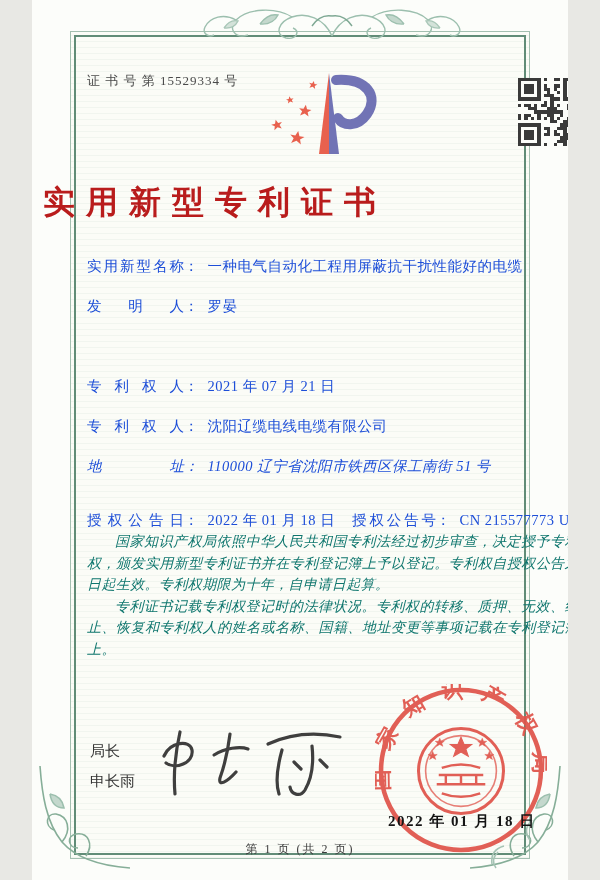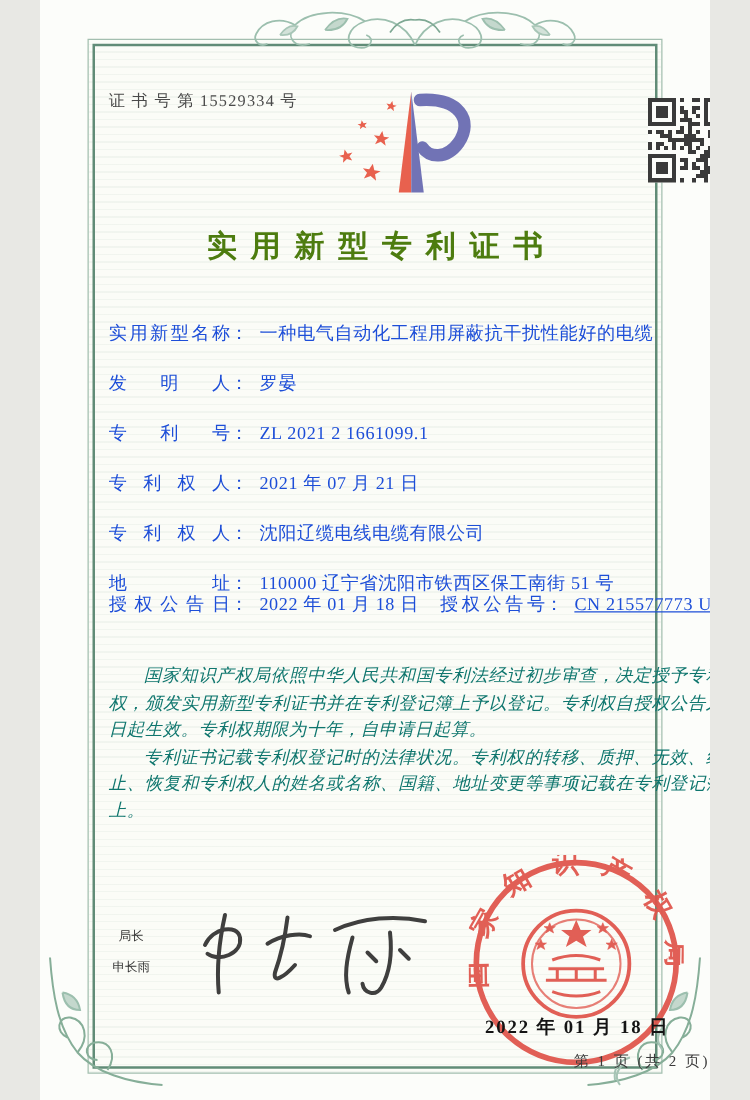--- a/index.html
+++ b/index.html
@@ -23,45 +23,45 @@
   .orn{position:absolute;z-index:3;pointer-events:none;}
   .orn-top{left:168px;top:2px;}
   .orn-br{right:2px;bottom:4px;}
   .orn-bl{left:2px;bottom:4px;transform:scaleX(-1);}
   .cert-no{
     position:absolute;left:55px;top:72px;font-size:13px;color:#4a4a4a;letter-spacing:1px;z-index:4;
   }
   .logo{position:absolute;left:231px;top:70px;z-index:4;}
   .qr{position:absolute;left:486px;top:78px;width:68px;height:68px;z-index:4;}
   .title{
-    position:absolute;left:0;right:0;top:181px;text-align:center;
-    font-size:24px;font-weight:600;color:#4d7c0f;letter-spacing:11px;text-indent:11px;z-index:4;
+    position:absolute;left:0;right:0;top:181px;text-align:left;
+    font-size:32px;font-weight:600;color:#b91c1c;letter-spacing:11px;text-indent:11px;z-index:4;
   }
   .field{position:absolute;left:55px;font-size:14.5px;color:#1d4ed8;z-index:4;white-space:nowrap;}
   .flabel{display:inline-block;width:97px;text-align:justify;text-align-last:justify;vertical-align:top;}
   .colon{display:inline-block;}
   .fvalue{margin-left:9px;letter-spacing:0.5px;}
   .f1{top:257px;}.f2{top:297px;}.f3{top:337px;}.f4{top:377px;}
-  .f5{top:417px;}.f6{top:457px;}.f7{top:474px;}
-  .fgroup2{position:absolute;left:265px;top:0;text-decoration:underline;}
+  .f5{top:417px;}.f6{top:457px;font-style:italic;}.f7{top:511px;}
+  .fgroup2{position:absolute;left:265px;top:0;}
   .paras{position:absolute;left:55px;width:492px;top:531px;z-index:4;}
   .paras p{
     margin:0;font-size:14px;line-height:21.5px;color:#0f766e;
     text-indent:2em;font-style:italic;letter-spacing:0.4px;text-align:justify;
   }
-  .signer{position:absolute;left:58px;top:742px;font-size:10px;color:#333;z-index:5;text-align:center;}
+  .signer{position:absolute;left:58px;top:742px;font-size:15px;color:#333;z-index:5;}
   .signer .s2{margin-top:11px;}
   .sig{position:absolute;left:118px;top:720px;z-index:5;}
   .seal{position:absolute;left:343px;top:684px;z-index:4;opacity:0.93;}
   .seal-date{
     position:absolute;left:356px;top:812px;font-size:15px;font-weight:bold;
     color:#141414;letter-spacing:1.5px;z-index:6;white-space:nowrap;
   }
   .footer{
-    position:absolute;left:0;right:0;top:841px;text-align:right;
+    position:absolute;left:0;right:0;top:841px;text-align:center;
     font-size:12px;color:#3a3a3a;letter-spacing:2px;z-index:4;
   }
 </style>
 </head>
 <body>
 
 <div class="page">
 
   <div class="frame"></div>
 
@@ -251,23 +251,20 @@
     </svg>
 
   <div class="title">实用新型专利证书</div>
 
   <div class="field f1">
     <span class="flabel">实用新型名称</span><span class="colon">：</span><span class="fvalue">一种电气自动化工程用屏蔽抗干扰性能好的电缆</span>
   </div>
   <div class="field f2">
     <span class="flabel">发明人</span><span class="colon">：</span><span class="fvalue">罗晏</span>
   </div>
-  <div class="field f3">
-    <span class="flabel">专利号</span><span class="colon">：</span><span class="fvalue">ZL 2021 2 1661099.1</span>
-  </div>
   <div class="field f4">
     <span class="flabel">专利权人</span><span class="colon">：</span><span class="fvalue">2021 年 07 月 21 日</span>
   </div>
   <div class="field f5">
     <span class="flabel">专利权人</span><span class="colon">：</span><span class="fvalue">沈阳辽缆电线电缆有限公司</span>
   </div>
   <div class="field f6">
     <span class="flabel">地址</span><span class="colon">：</span><span class="fvalue">110000 辽宁省沈阳市铁西区保工南街 51 号</span>
   </div>
   <div class="field f7">

